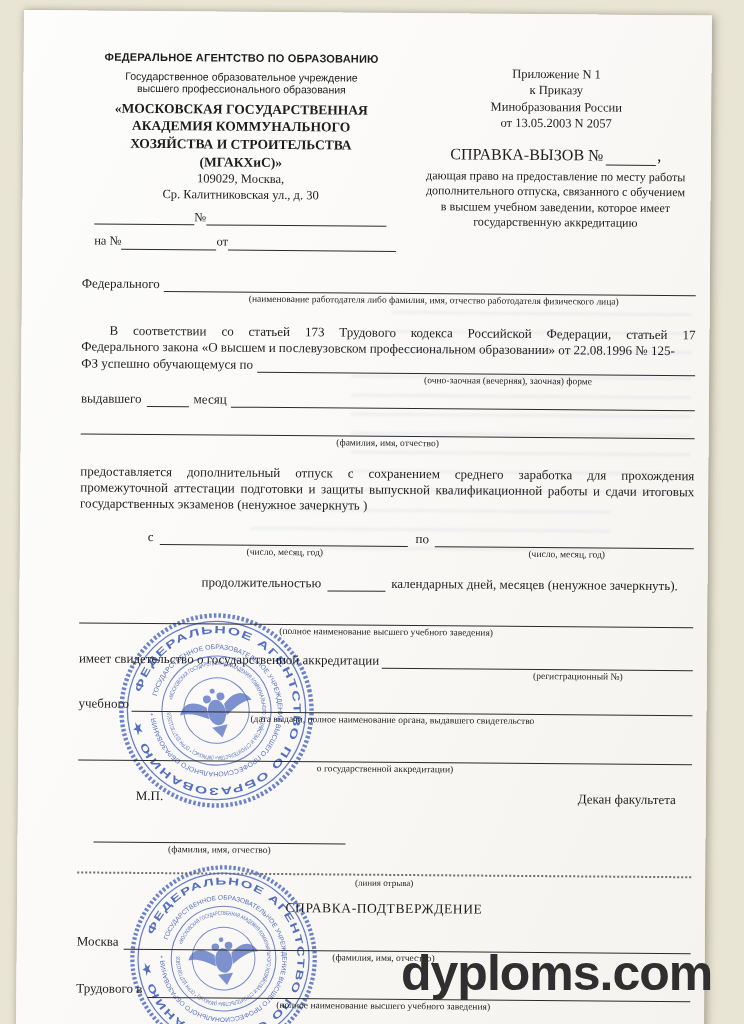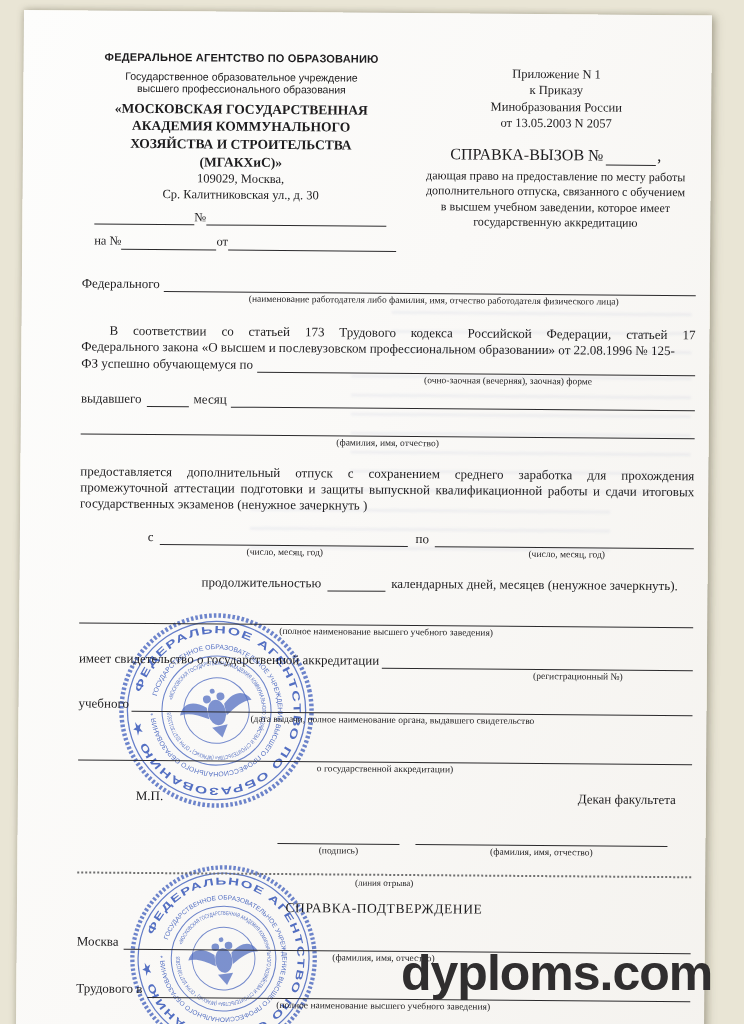--- a/index.html
+++ b/index.html
@@ -209,24 +209,20 @@
     <div class="lineblank" style="margin-top:18px"></div>
     <div class="cap">о государственной аккредитации)</div>
 
     <div class="row" style="margin-top:14px">
       <span style="margin-left:58px">М.П.</span>
       <span style="flex:1"></span>
       <span style="margin-right:16px">Декан факультета</span>
     </div>
 
     <div class="row" style="margin-top:24px">
-      <div class="sigcell" style="width:122px;margin-left:200px">
-        <span class="blank"></span>
-        <span class="cap">(подпись)</span>
-      </div>
       <div class="sigcell" style="width:252px;margin-left:16px">
         <span class="blank"></span>
         <span class="cap">(фамилия, имя, отчество)</span>
       </div>
     </div>
 
     <div class="tear" style="margin-top:16px"></div>
     <div class="tearcap">(линия  отрыва)</div>
 
     <div class="confirm-title" style="margin-top:12px">СПРАВКА-ПОДТВЕРЖДЕНИЕ</div>

